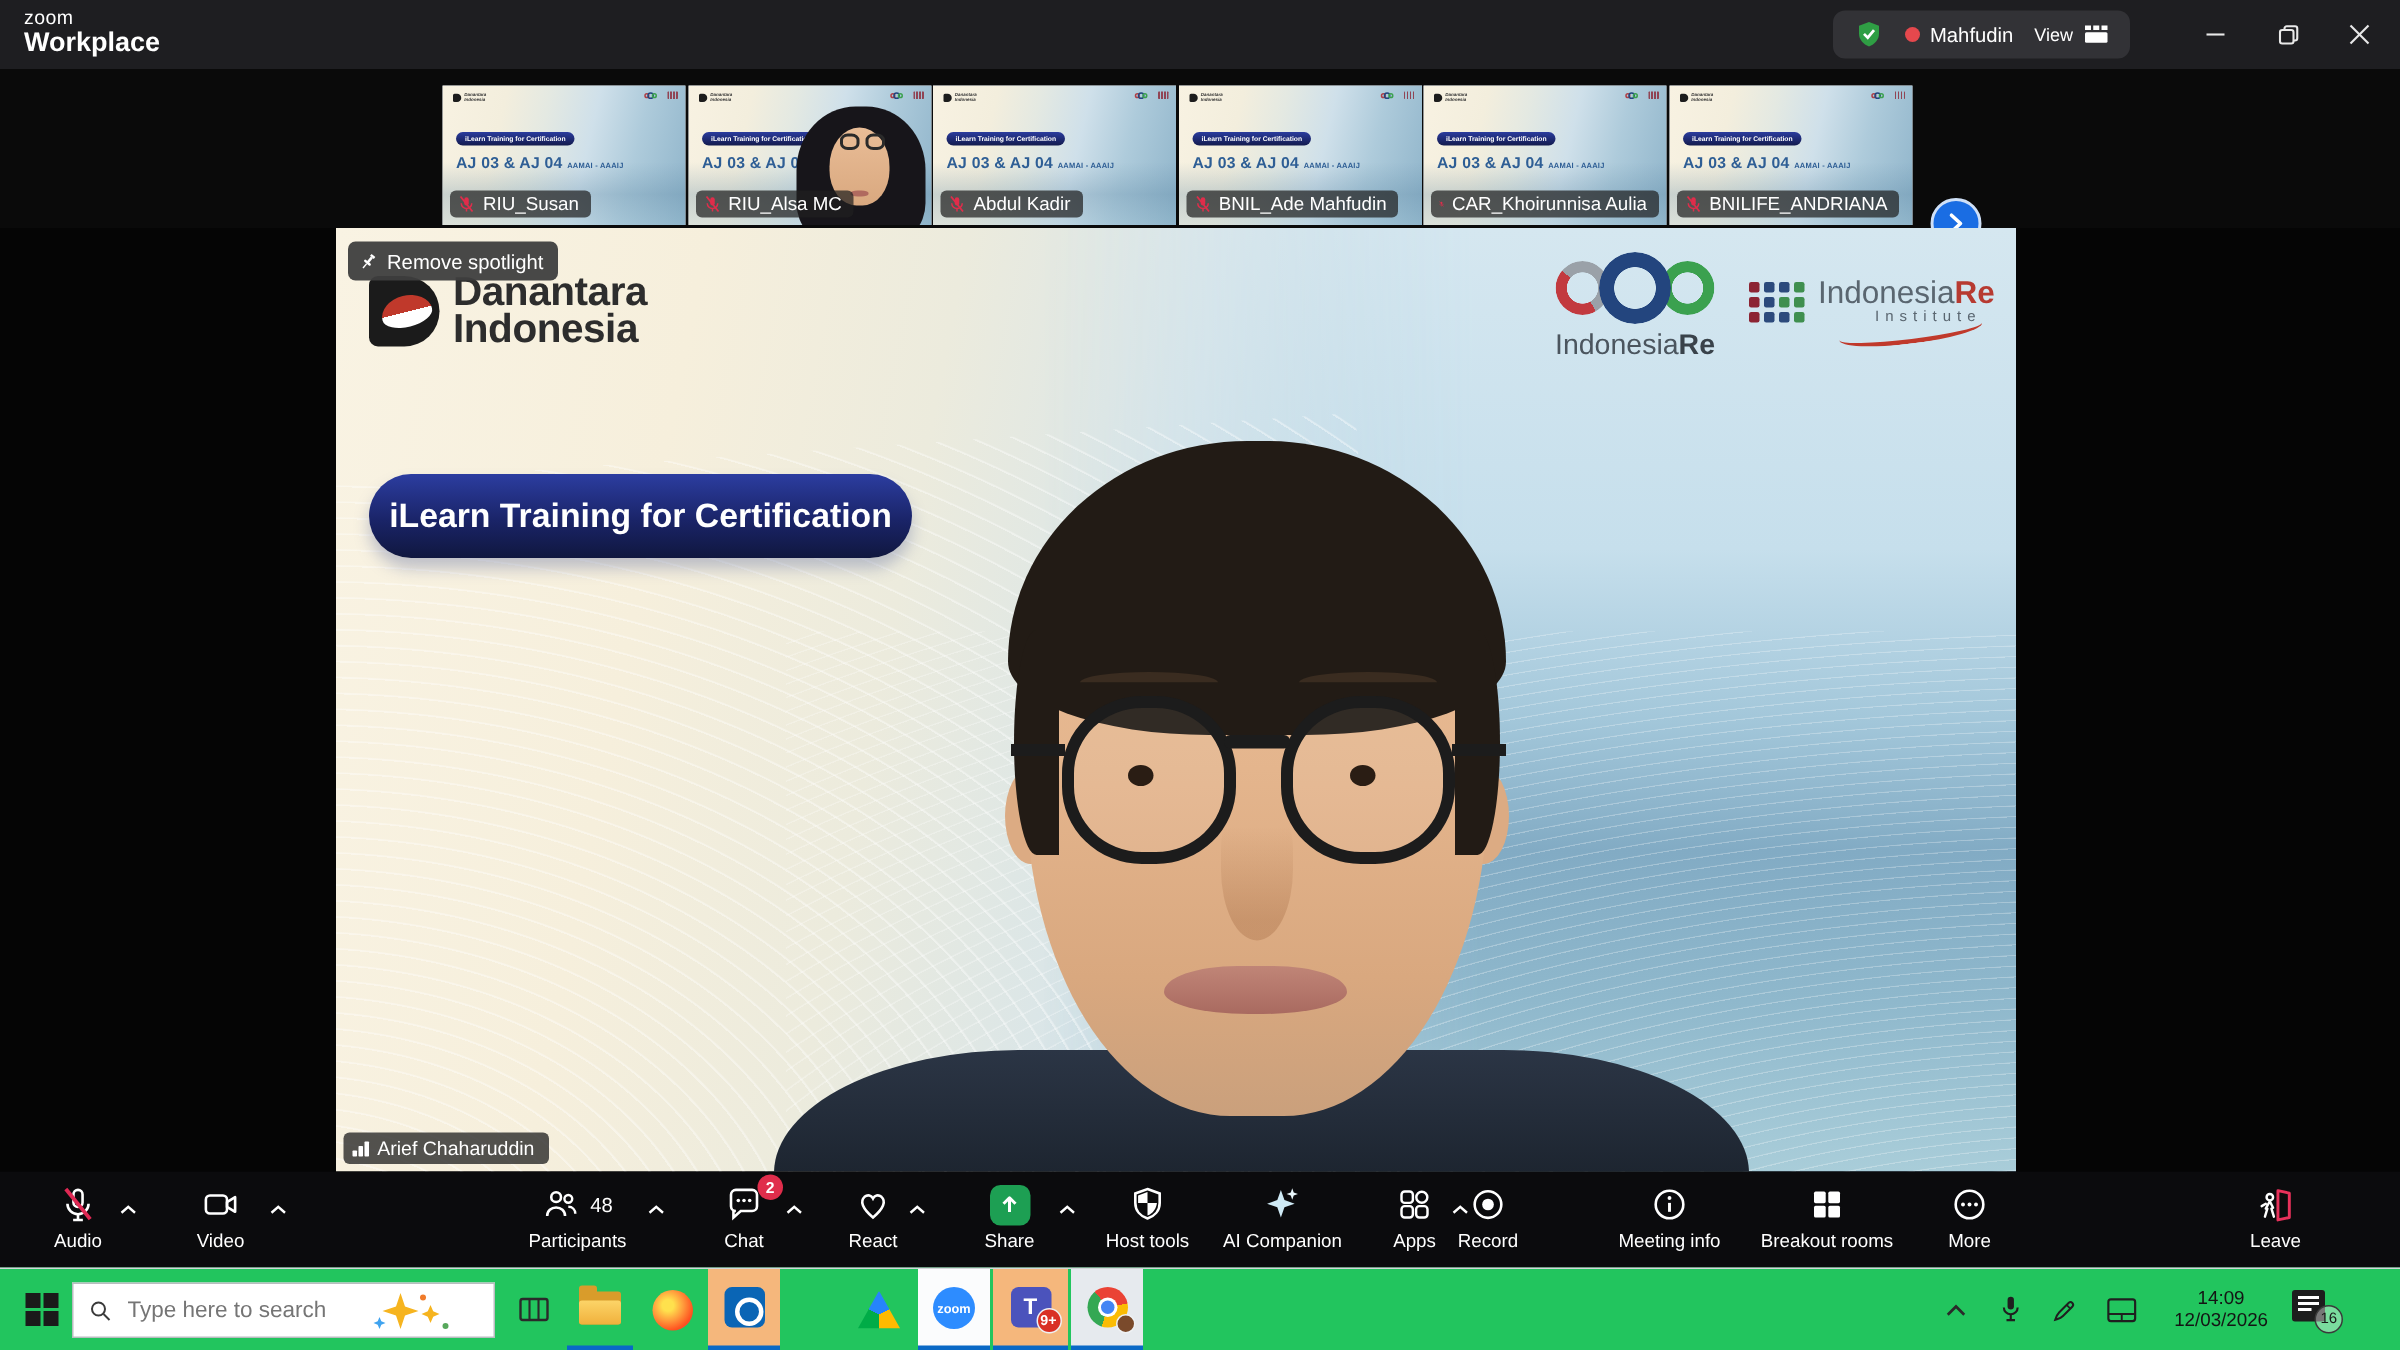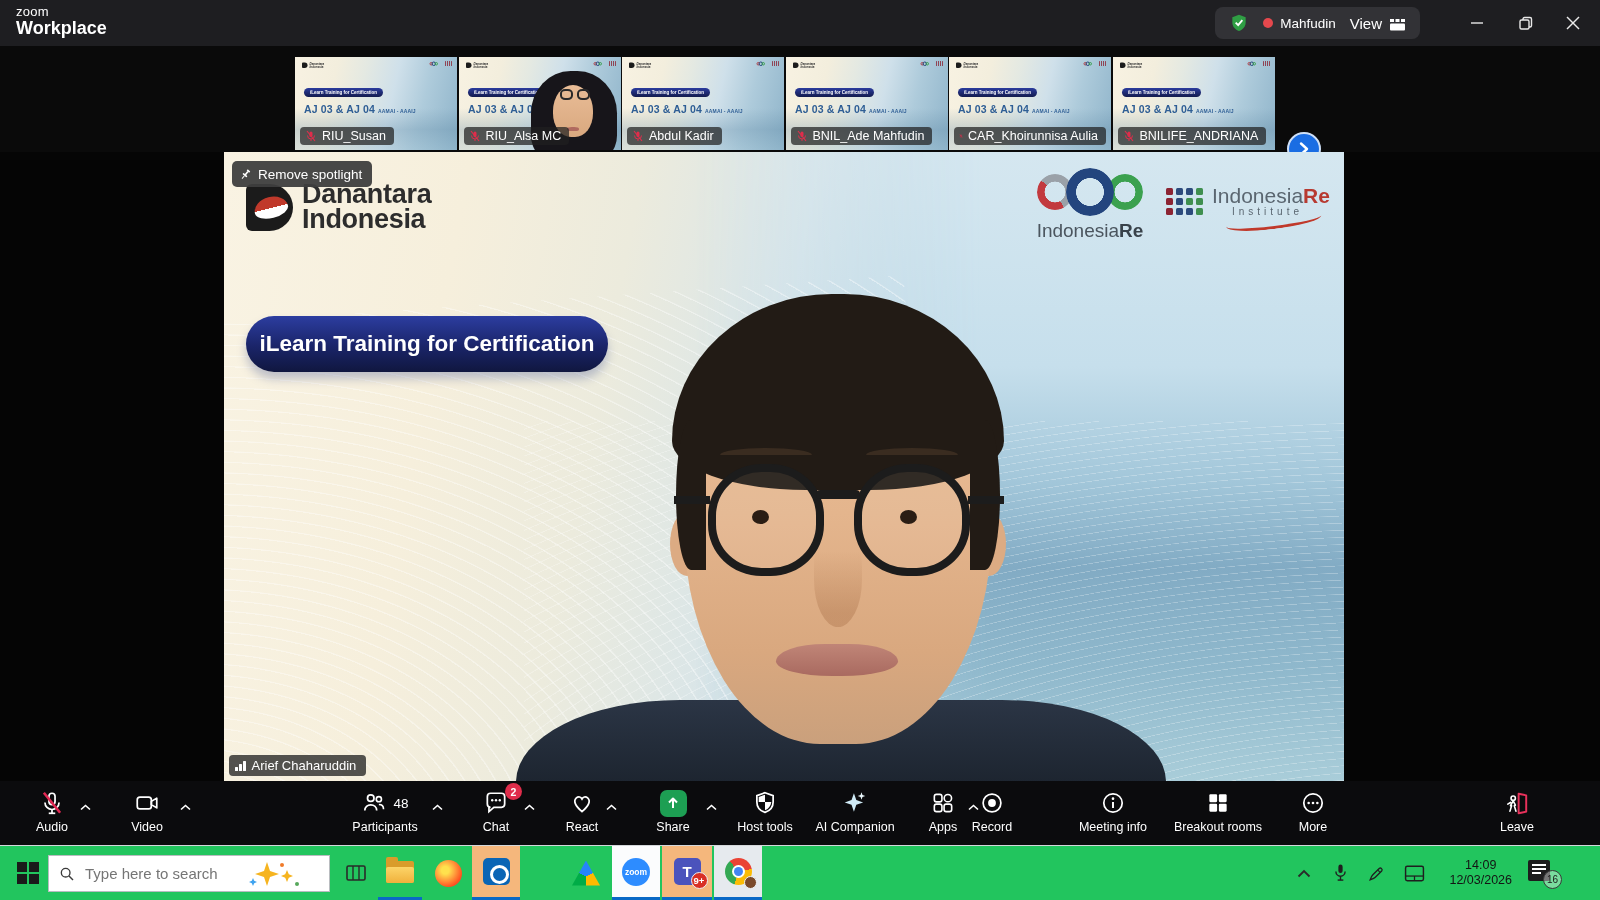--- a/index.html
+++ b/index.html
@@ -7,21 +7,21 @@
   .screen { position:relative; width:1600px; height:900px; overflow:hidden; background:#000; }
 
   
   .titlebar { position:absolute; left:0; top:0; width:1600px; height:46px; background:#1e1e21; }
   .app-logo { position:absolute; left:16px; top:5px; color:#fff; line-height:1; }
   .app-logo .l1 { font-size:13px; letter-spacing:.3px; }
   .app-logo .l2 { font-size:18px; font-weight:bold; margin-top:1px; }
   .tb-pill { position:absolute; right:180px; top:7px; height:32px; background:#323236; border-radius:8px; display:flex; align-items:center; gap:14px; padding:0 14px; }
   .rec-group { display:flex; align-items:center; gap:7px; color:#fff; font-size:13.5px; }
   .rec-dot { width:10px; height:10px; border-radius:50%; background:#e5484d; }
-  .view-group { display:flex; align-items:flex-end; gap:7px; color:#fff; font-size:15px; }
+  .view-group { display:flex; align-items:center; gap:7px; color:#fff; font-size:12px; }
   .winbtn { position:absolute; top:8px; width:30px; height:30px; display:flex; align-items:center; justify-content:center; }
   .winbtn svg { stroke:#e9e9e9; stroke-width:1.4; fill:none; }
 
   
   .filmstrip { position:absolute; left:0; top:46px; width:1600px; height:106px; background:#0a0a0a; }
   .thumb { position:absolute; top:11px; width:162px; height:93px; overflow:hidden; background:#dfe8ee; }
   .slide-bg { position:absolute; inset:0; background:linear-gradient(103deg,#f8f2e2 0%,#f3eedd 24%,#e4e9e2 40%,#cfe0ea 58%,#aecbdb 76%,#8fb4ca 100%); }
   .slide-bg::after { content:""; position:absolute; inset:0; background:linear-gradient(180deg, rgba(255,255,255,0) 55%, rgba(86,130,160,.28) 78%, rgba(140,180,200,.25) 100%); }
   .ms-in { position:absolute; left:0; top:0; width:324px; height:186px; transform:scale(.5); transform-origin:0 0; }
   .ms-brand { position:absolute; left:14px; top:10px; display:flex; gap:4px; align-items:center; }
@@ -70,21 +70,21 @@
   .ring.r3 { width:36px; height:36px; background:#3ba14f; }
   .rings-text { margin-top:4px; font-size:19px; color:#4b555e; }
   .rings-text b { color:#39424a; }
 
   .inst-logo { position:absolute; left:942px; top:32px; display:flex; gap:9px; }
   .inst-dots { display:grid; grid-template-columns:repeat(4,7px); grid-auto-rows:7px; gap:3px; margin-top:4px; }
   .inst-dots i { border-radius:1.5px; }
   .inst-right { position:relative; }
   .inst-name { font-size:21px; color:#5a6670; }
   .inst-name b { color:#b73a31; }
-  .inst-sub { font-size:10px; letter-spacing:4px; color:#5a6670; margin-left:20px; margin-top:-2px; }
+  .inst-sub { font-size:10px; letter-spacing:4px; color:#5a6670; margin-left:38px; margin-top:-2px; }
   .swoosh { width:96px; height:12px; border-bottom:3.5px solid #c0392b; border-radius:0 0 100% 100%/0 0 16px 16px; transform:rotate(-7deg); margin-left:14px; }
 
   .ilearn-pill { position:absolute; left:22px; top:164px; width:362px; height:56px; border-radius:28px; background:linear-gradient(180deg,#2c3da0 0%,#1a2468 55%,#10173f 100%); color:#fff; font-size:22.5px; font-weight:bold; display:flex; align-items:center; justify-content:center; box-shadow:0 7px 10px rgba(120,130,170,.45); }
   .course { position:absolute; left:32px; top:236px; color:#2e5e95; font-weight:800; font-size:46px; letter-spacing:.5px; white-space:nowrap; }
   .course small { font-size:27px; font-weight:800; }
 
   .footer-brand { position:absolute; left:26px; top:540px; display:flex; gap:11px; align-items:center; }
   .fb-icon { width:40px; height:40px; border-radius:50% 50% 8px 50%; background:#1d4f8c; position:relative; }
   .fb-icon::after { content:""; position:absolute; left:9px; top:13px; width:13px; height:10px; background:#fff; border-radius:2px; }
   .fb-icon::before { content:""; position:absolute; left:23px; top:14px; border-left:7px solid #fff; border-top:4px solid transparent; border-bottom:4px solid transparent; transform:rotate(180deg); }

